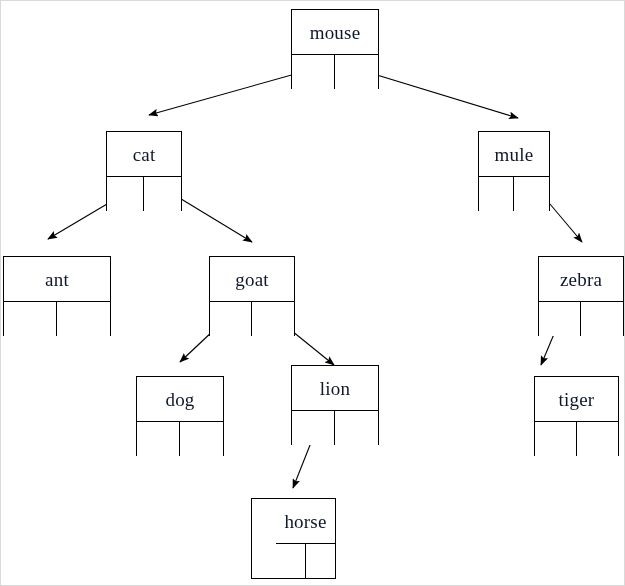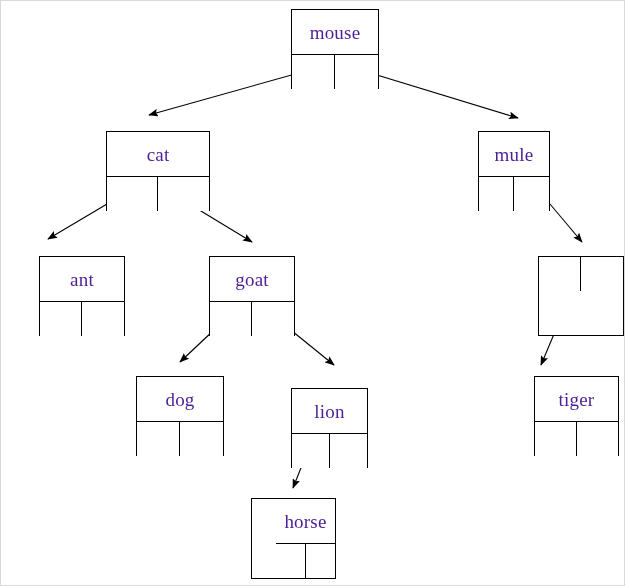--- a/index.html
+++ b/index.html
@@ -32,21 +32,21 @@
     background: #ffffff;
   }
   .node-label {
     box-sizing: border-box;
     height: 45px;
     border-bottom: 1px solid #000000;
     display: flex;
     align-items: center;
     justify-content: center;
     font-size: 19px;
-    color: #4c1d95;
+    color: #0f172a;
     line-height: 1;
     letter-spacing: 0.2px;
   }
   .node-pointers {
     box-sizing: border-box;
     height: 34px;
     display: flex;
   }
   .ptr {
     box-sizing: border-box;
@@ -82,62 +82,63 @@
   </svg>
 
   <div id="nodes-layer">
       <div class="node" style="left: 290px; top: 8px; width: 88px; height: 80px;">
         <div class="node-label">mouse</div>
         <div class="node-pointers">
           <div class="ptr left"></div>
           <div class="ptr right"></div>
         </div>
       </div>
-      <div class="node" style="left: 105px; top: 130px; width: 104px; height: 80px;">
+      <div class="node" style="left: 105px; top: 130px; width: 76px; height: 80px;">
         <div class="node-label">cat</div>
         <div class="node-pointers">
           <div class="ptr left"></div>
           <div class="ptr right"></div>
         </div>
       </div>
       <div class="node" style="left: 477px; top: 130px; width: 72px; height: 80px;">
         <div class="node-label">mule</div>
         <div class="node-pointers">
           <div class="ptr left"></div>
           <div class="ptr right"></div>
         </div>
       </div>
-      <div class="node" style="left: 2px; top: 255px; width: 86px; height: 80px; margin-left: 36px;">
+      <div class="node" style="left: 2px; top: 255px; width: 108px; height: 80px;">
         <div class="node-label">ant</div>
         <div class="node-pointers">
           <div class="ptr left"></div>
           <div class="ptr right"></div>
         </div>
       </div>
       <div class="node" style="left: 208px; top: 255px; width: 86px; height: 80px;">
         <div class="node-label">goat</div>
         <div class="node-pointers">
           <div class="ptr left"></div>
           <div class="ptr right"></div>
         </div>
       </div>
       <div class="node" style="left: 537px; top: 255px; width: 86px; height: 80px;">
+        <div class="node-label">zebra</div>
         <div class="node-pointers">
           <div class="ptr left"></div>
           <div class="ptr right"></div>
         </div>
       </div>
       <div class="node" style="left: 135px; top: 375px; width: 88px; height: 80px; text-align: right;">
         <div class="node-label">dog</div>
         <div class="node-pointers">
           <div class="ptr left"></div>
           <div class="ptr right"></div>
         </div>
       </div>
-      <div class="node" style="left: 290px; top: 387px; width: 77px; height: 80px; text-align: center;">
+      <div class="node" style="left: 290px; top: 364px; width: 88px; height: 80px; text-align: center;">
         <div class="node-label">lion</div>
         <div class="node-pointers">
           <div class="ptr left"></div>
           <div class="ptr right"></div>
         </div>
       </div>
       <div class="node" style="left: 497px; top: 375px; width: 85px; height: 80px; margin-left: 36px;">
         <div class="node-label">tiger</div>
         <div class="node-pointers">
           <div class="ptr left"></div>

